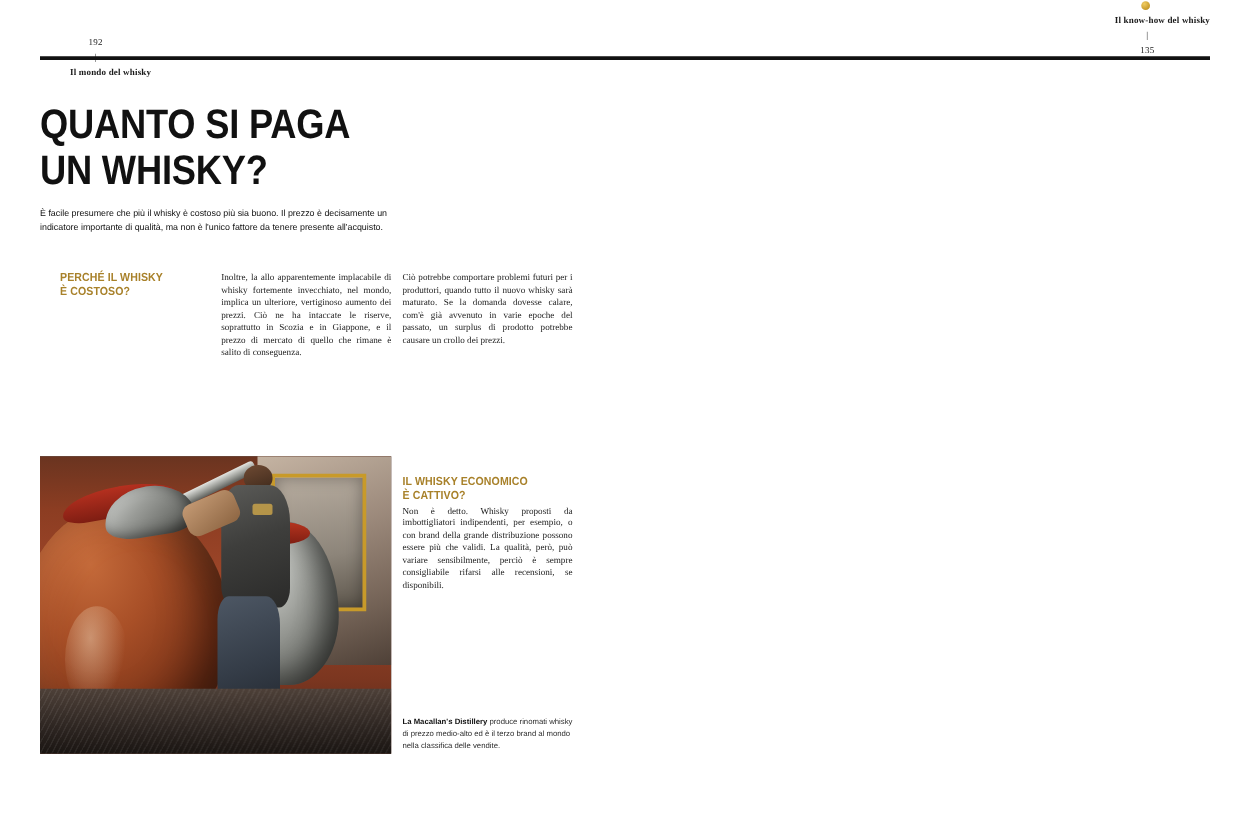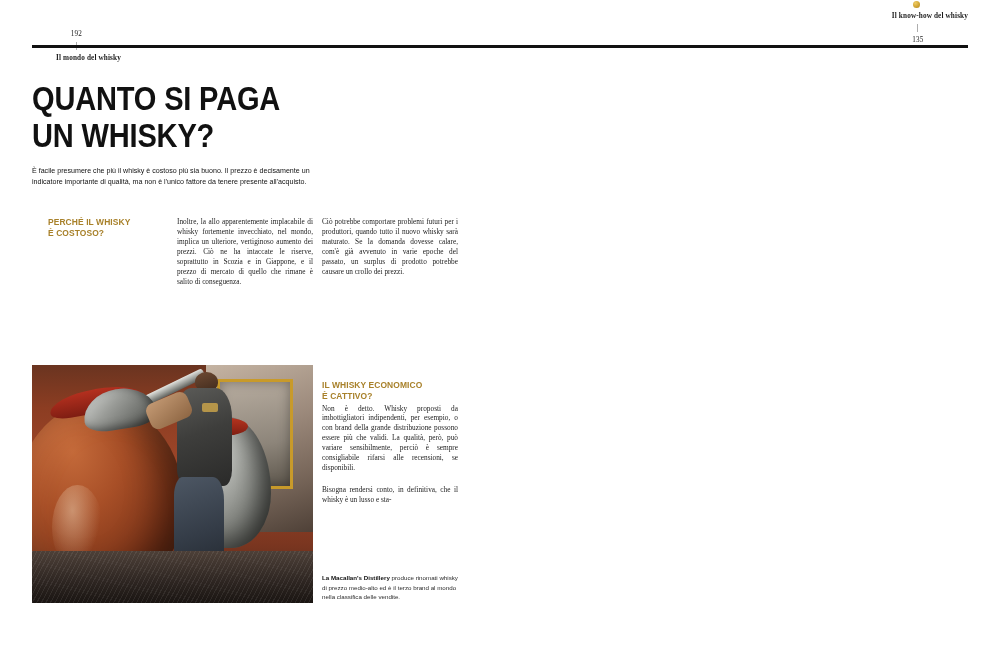--- a/index.html
+++ b/index.html
@@ -282,21 +282,20 @@
     <div class="col lp-c3">
       <p>Ciò potrebbe comportare problemi futuri per i produttori, quando tutto il nuovo whisky sarà maturato. Se la domanda dovesse calare, com'è già avvenuto in varie epoche del passato, un surplus di prodotto potrebbe causare un crollo dei prezzi.</p>
     </div>
 
     <div class="col lp-c3b">
       <h3 class="sub">
         <span>IL WHISKY ECONOMICO</span><br>
         <span>È CATTIVO?</span>
       </h3>
       <p>Non è detto. Whisky proposti da imbottigliatori indipendenti, per esempio, o con brand della grande distribuzione possono essere più che validi. La qualità, però, può variare sensibilmente, perciò è sempre consigliabile rifarsi alle recensioni, se disponibili.</p>
-      <p>Bisogna rendersi conto, in definitiva, che il whisky è un lusso e sta-</p>
     </div>
 
     <div class="photo photo-still">
       <div class="still-bg"></div>
       <div class="still-wall"></div>
       <div class="still-window"></div>
       <div class="pot-b"></div>
       <div class="pot-b-band"></div>
       <div class="arm-pipe"></div>
       <div class="pot-a">

